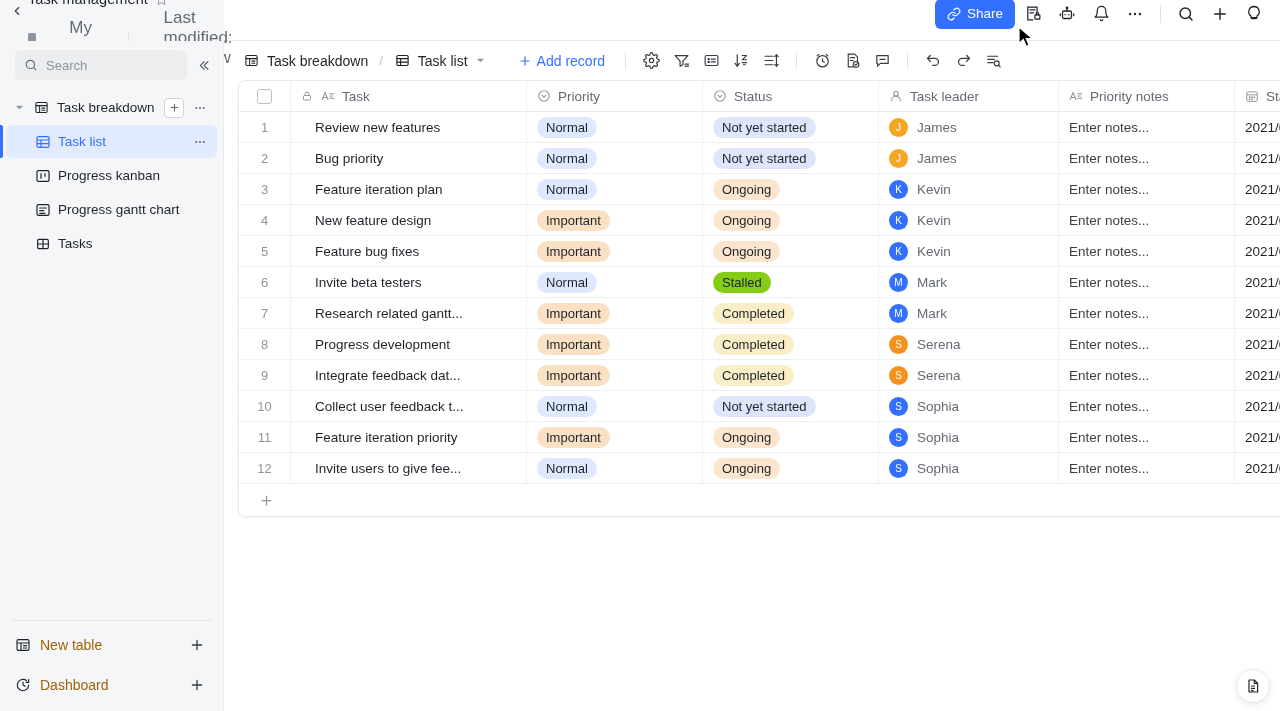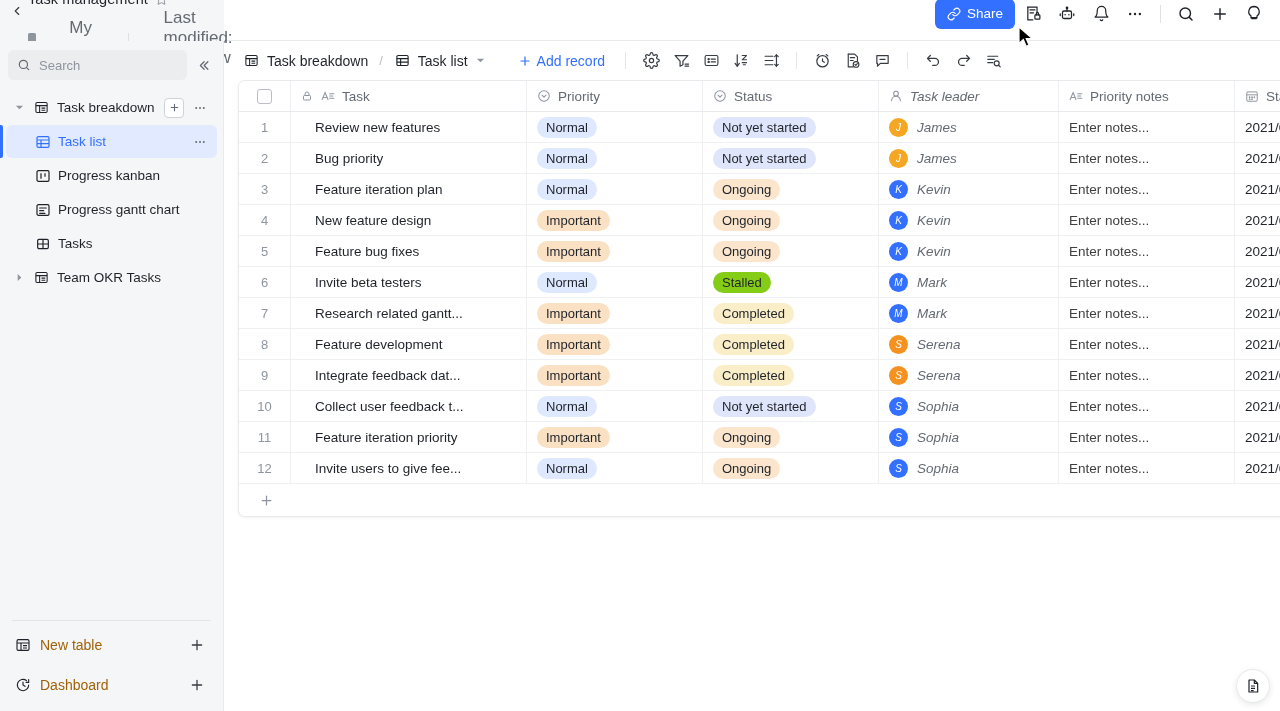--- a/index.html
+++ b/index.html
@@ -63,21 +63,21 @@
   .body { flex: 1; display: flex; min-height: 0; }
 
   
   .sidebar {
     width: 224px; min-width: 224px;
     background: #f5f6f7;
     display: flex; flex-direction: column;
     border-right: 1px solid #e8eaed;
     position: relative;
   }
-  .search-row { display: flex; align-items: center; padding: 9px 8px 7px 8px; gap: 4px; }
+  .search-row { display: flex; align-items: center; padding: 9px 8px 7px 15px; gap: 4px; }
   .search-box {
     flex: 1; height: 30px; background: #ebedef; border-radius: 6px;
     display: flex; align-items: center; gap: 8px; padding: 0 9px;
     cursor: text;
   }
   .search-box .ph { font-size: 13px; color: #8f959e; }
   .collapse-btn { width: 24px; height: 24px; display: flex; align-items: center; justify-content: center; color: #646a73; cursor: pointer; }
 
   .nav { flex: 1; overflow: hidden; padding-top: 3px; }
   .nav-item {
@@ -148,21 +148,21 @@
   .grid-body .grid-row:last-child { border-bottom: 1px solid #eff0f1; }
   .cell {
     display: flex; align-items: center; padding: 0 10px;
     border-right: 1px solid #eff0f1; font-size: 13.5px; color: #1f2329;
     overflow: hidden; white-space: nowrap;
   }
   .c-sel { width: 52px; min-width: 52px; justify-content: center; padding: 0; }
   .c-task { width: 236px; min-width: 236px; align-items: center; }
   .c-pri { width: 176px; min-width: 176px; }
   .c-sta { width: 176px; min-width: 176px; }
-  .c-lead { width: 180px; min-width: 180px; font-style: italic; }
+  .c-lead { width: 180px; min-width: 180px; }
   .c-notes { width: 176px; min-width: 176px; }
   .c-date { width: 270px; min-width: 270px; border-right: none; }
 
   .head-cell { color: #646a73; font-size: 13.5px; gap: 7px; }
   .head-cell .fico { display: flex; align-items: center; color: #8f959e; }
   .chk {
     width: 15px; height: 15px; border: 1.4px solid #bbbfc4; border-radius: 3px; background: #fff;
     cursor: pointer;
   }
   .lock-ico { display: flex; color: #8f959e; margin-right: 1px; }
@@ -390,35 +390,20 @@
         <div class="nav-item l2">
           <span class="nav-ico">
             <svg width="16" height="16" viewBox="0 0 24 24" fill="none" stroke="currentColor" stroke-width="1.8">
                 <rect x="4" y="5" width="16" height="14" rx="2"></rect>
                 <path d="M4 12h16M12 5v14"></path>
               </svg>
           </span>
           <span class="nav-label">Tasks</span>
         </div>
 
-        <div class="nav-item l1">
-          <span class="caret">
-            <svg width="9" height="9" viewBox="0 0 10 10" fill="currentColor">
-                <path d="M3 1l4 4-4 4z"></path>
-              </svg>
-          </span>
-          <span class="nav-ico">
-            <svg width="15" height="15" viewBox="0 0 24 24" fill="none" stroke="currentColor" stroke-width="1.7">
-                <rect x="3" y="4" width="18" height="16" rx="2"></rect>
-                <path d="M3 9h18M9 9v11"></path>
-                <path d="M12 13h6M12 16.5h6"></path>
-              </svg>
-          </span>
-          <span class="nav-label">Team OKR Tasks</span>
-        </div>
       </div>
 
       <div class="sidebar-sep"></div>
 
       <div class="sb-foot-item">
         <span class="nav-ico">
           <svg width="16" height="16" viewBox="0 0 24 24" fill="none" stroke="currentColor" stroke-width="1.7">
               <rect x="3" y="4" width="18" height="16" rx="2"></rect>
               <path d="M3 9h18M9 9v11"></path>
               <path d="M12 13h6M12 16.5h6"></path>
@@ -816,21 +801,21 @@
                 </div>
                 <div class="cell c-date">
                   <span class="date-val">2021/05/16</span>
                 </div>
               </div>
               <div class="grid-row">
                 <div class="cell c-sel">
                   <span class="row-num">8</span>
                 </div>
                 <div class="cell c-task">
-                  <span class="task-name">Feature development</span>
+                  <span class="task-name">Progress development</span>
                 </div>
                 <div class="cell c-pri">
                   <span class="pill" style="background: rgb(250, 225, 196);">Important</span>
                 </div>
                 <div class="cell c-sta">
                   <span class="pill" style="background: rgb(250, 238, 200);">Completed</span>
                 </div>
                 <div class="cell c-lead">
                   <span class="avatar" style="background: rgb(245, 146, 31);">S</span>
                   <span class="lead-name">Serena</span>

